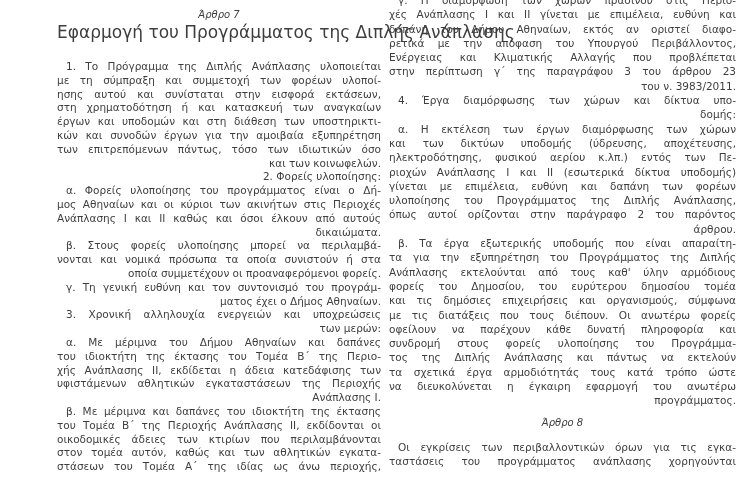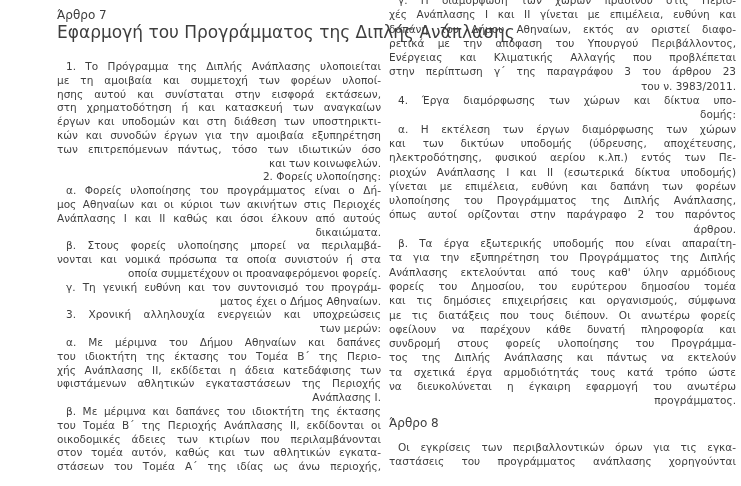--- a/index.html
+++ b/index.html
@@ -24,23 +24,25 @@
   .col-left {
     left: 57px;
     width: 324px;
   }
   .col-right {
     left: 389px;
     width: 347px;
     top: -7px;
   }
   .article-heading {
-    font-size: 12px;
+    text-align: center;
+    font-size: 10px;
     line-height: 14px;
     margin-top: 8px;
+    font-style: italic;
   }
   .article-subheading {
     text-align: center;
     font-size: 17px;
     line-height: 13px;
     margin-top: 4px;
     white-space: nowrap;
   }
   .lines {
     margin-top: 21px;
@@ -74,21 +76,21 @@
 </head>
 <body>
 
 <div class="page">
 
   <div class="col col-left">
     <div class="article-heading">Άρθρο 7</div>
     <div class="article-subheading">Εφαρμογή του Προγράμματος της Διπλής Ανάπλασης</div>
     <div class="lines">
         <div class="line j ind">1. Το Πρόγραμμα της Διπλής Ανάπλασης υλοποιείται</div>
-        <div class="line j">με τη αμοιβαία και συμμετοχή των φορέων υλοποί-</div>
+        <div class="line j">με τη σύμπραξη και συμμετοχή των φορέων υλοποί-</div>
         <div class="line j">ησης αυτού και συνίσταται στην εισφορά εκτάσεων,</div>
         <div class="line j">στη χρηματοδότηση ή και κατασκευή των αναγκαίων</div>
         <div class="line j">έργων και υποδομών και στη διάθεση των υποστηρικτι-</div>
         <div class="line j">κών και συνοδών έργων για την αμοιβαία εξυπηρέτηση</div>
         <div class="line j">των επιτρεπόμενων πάντως, τόσο των ιδιωτικών όσο</div>
         <div class="line l">και των κοινωφελών.</div>
         <div class="line l ind">2. Φορείς υλοποίησης:</div>
         <div class="line j ind">α. Φορείς υλοποίησης του προγράμματος είναι ο Δή-</div>
         <div class="line j">μος Αθηναίων και οι κύριοι των ακινήτων στις Περιοχές</div>
         <div class="line j">Ανάπλασης Ι και ΙΙ καθώς και όσοι έλκουν από αυτούς</div>

